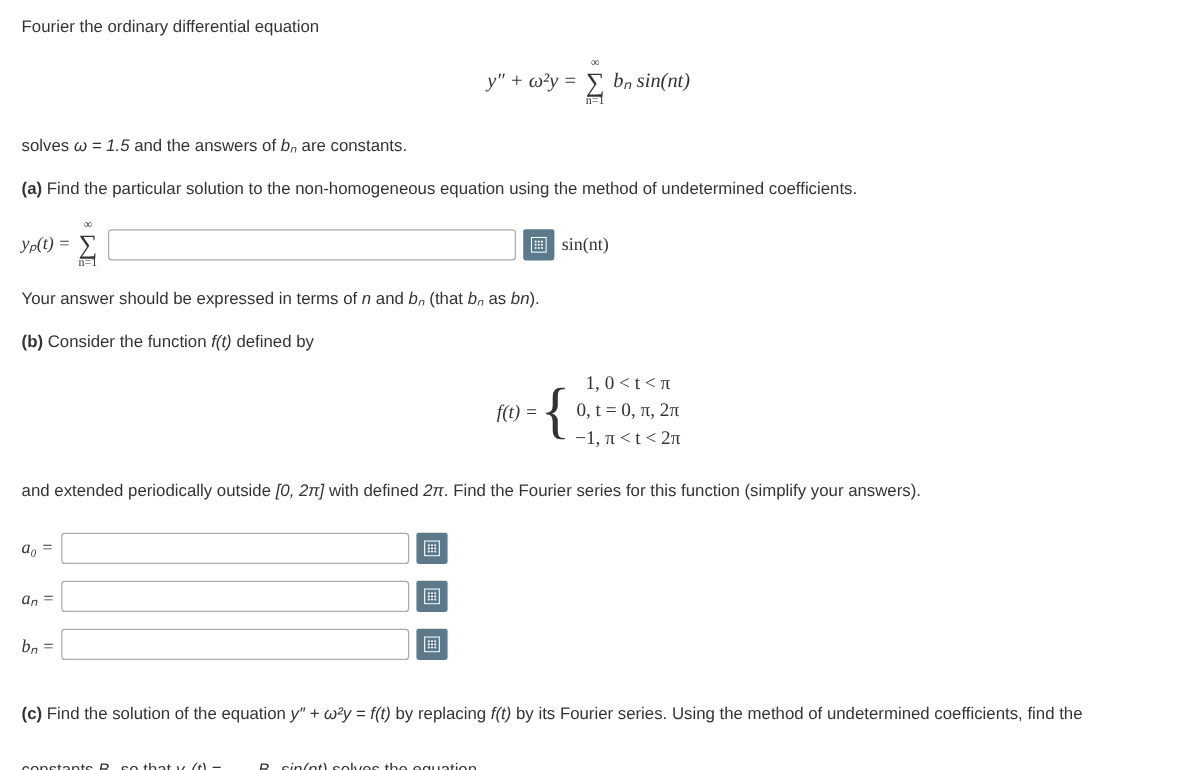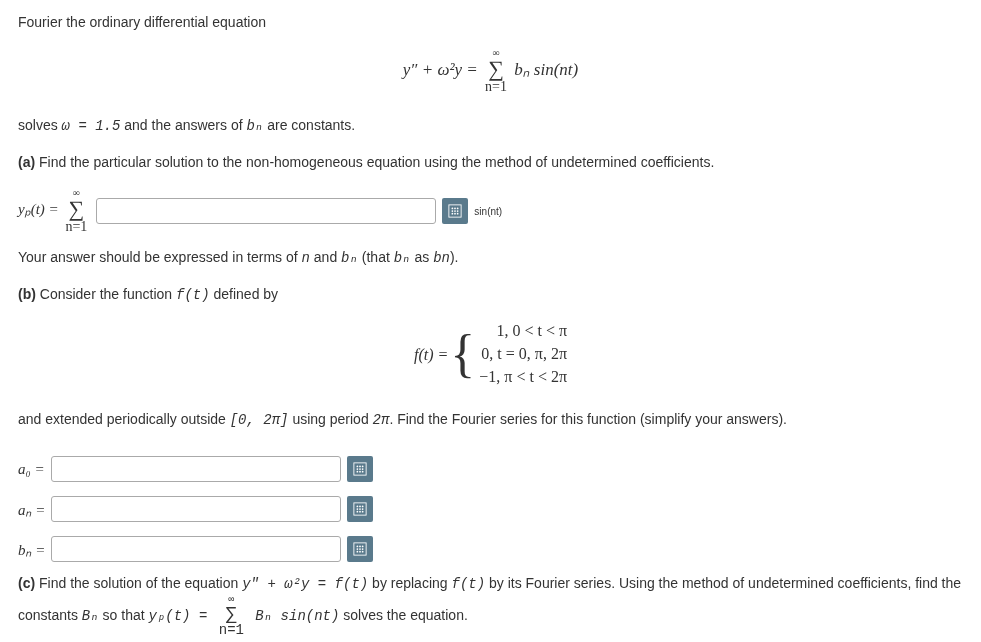--- a/index.html
+++ b/index.html
@@ -23,22 +23,23 @@
       font-family: 'Times New Roman', serif;
       font-size: 17px;
       font-style: italic;
       margin: 10px 0 22px 0;
     }
     .text-line {
       margin-bottom: 16px;
       line-height: 1.4;
     }
     .math-inline {
-      font-family: Liberation Mono, monospace;
-      font-style: italic;
+      font-family: Liberation Sans, sans-serif;
+      font-style: italic;
+      margin-top: 36px;
     }
     .answer-row {
       display: flex;
       align-items: center;
       gap: 6px;
       margin-bottom: 14px;
     }
     .answer-label {
       font-family: 'Times New Roman', serif;
       font-style: italic;
@@ -68,42 +69,41 @@
       display: flex;
       align-items: center;
       justify-content: center;
       flex-shrink: 0;
     }
     .calc-btn svg {
       width: 14px;
       height: 14px;
     }
     .after-text {
-      font-family: Liberation Sans, sans-serif;
-      font-size: 10px;
+      font-family: Liberation Serif, serif;
+      font-size: 15px;
     }
     .piecewise {
       display: inline-flex;
       align-items: center;
       font-family: 'Times New Roman', serif;
       font-size: 16px;
       font-style: italic;
     }
     .brace {
       font-size: 52px;
       font-style: normal;
       line-height: 0.9;
       margin: 0 4px 0 2px;
     }
     .cases {
       display: flex;
       flex-direction: column;
       gap: 2px;
       font-style: normal;
-      text-align: right;
     }
     .cases div {
       line-height: 1.3;
     }
     .sum-expr {
       display: inline-flex;
       align-items: center;
       vertical-align: middle;
     }
     .sum-sym {
@@ -114,21 +114,21 @@
       line-height: 1;
       margin: 0 3px;
     }
     .sum-top {
       font-size: 10px;
     }
     .sum-sigma {
       font-size: 22px;
     }
     .sum-bot {
-      font-size: 14px;
+      font-size: 10px;
     }
     b {
       font-weight: bold;
     }
   </style>
 </head>
 <body>
 
 <div class="intro">Fourier the ordinary differential equation</div>
 
@@ -194,21 +194,21 @@
     <span class="brace">{</span>
     <span class="cases">
       <div>1,    0 &lt; t &lt; π</div>
       <div>0,    t = 0, π, 2π</div>
       <div>−1,   π &lt; t &lt; 2π</div>
     </span>
   </span>
 </div>
 
 <div class="text-line" style="margin-bottom:26px">
-  <span>and extended periodically outside </span><span class="math-inline">[0, 2π]</span><span> using period </span><span class="math-inline">2π</span><span>. Find the Fourier series for this function (simplify your answers).</span>
+  <span>and extended periodically outside </span><span class="math-inline">[0, 2π]</span><span> with defined </span><span class="math-inline">2π</span><span>. Find the Fourier series for this function (simplify your answers).</span>
 </div>
 
 <div class="answer-row">
   <span class="answer-label">a₀ = </span>
   <input type="text" class="input-field input-med" style="">
   <button class="calc-btn">
     <svg viewBox="0 0 16 16">
         <rect x="1" y="1" width="14" height="14" fill="none" stroke="#fff" stroke-width="1"></rect>
         <circle cx="5" cy="5" r="1" fill="#fff"></circle>
         <circle cx="8" cy="5" r="1" fill="#fff"></circle>
@@ -235,21 +235,21 @@
         <circle cx="5" cy="8" r="1" fill="#fff"></circle>
         <circle cx="8" cy="8" r="1" fill="#fff"></circle>
         <circle cx="11" cy="8" r="1" fill="#fff"></circle>
         <circle cx="5" cy="11" r="1" fill="#fff"></circle>
         <circle cx="8" cy="11" r="1" fill="#fff"></circle>
         <circle cx="11" cy="11" r="1" fill="#fff"></circle>
       </svg>
   </button>
 </div>
 
-<div class="answer-row" style="margin-bottom:12px">
+<div class="answer-row" style="margin-bottom:35px">
   <span class="answer-label">bₙ = </span>
   <input type="text" class="input-field input-med" style="">
   <button class="calc-btn">
     <svg viewBox="0 0 16 16">
         <rect x="1" y="1" width="14" height="14" fill="none" stroke="#fff" stroke-width="1"></rect>
         <circle cx="5" cy="5" r="1" fill="#fff"></circle>
         <circle cx="8" cy="5" r="1" fill="#fff"></circle>
         <circle cx="11" cy="5" r="1" fill="#fff"></circle>
         <circle cx="5" cy="8" r="1" fill="#fff"></circle>
         <circle cx="8" cy="8" r="1" fill="#fff"></circle>

